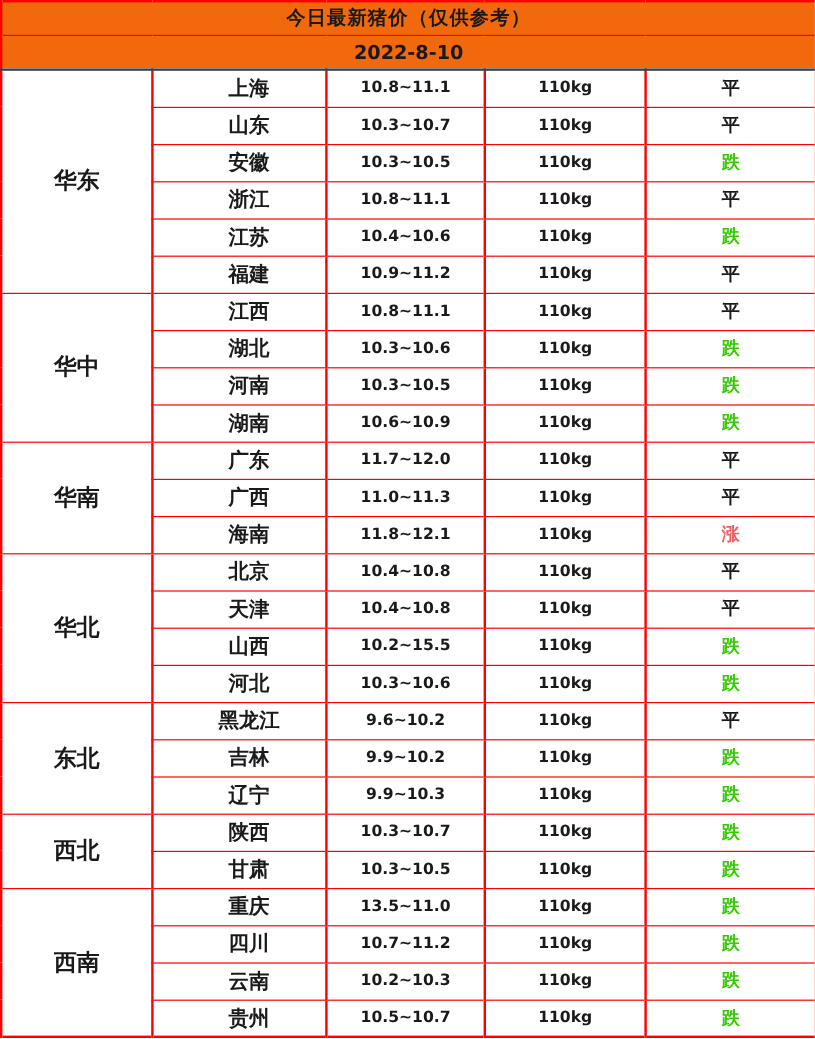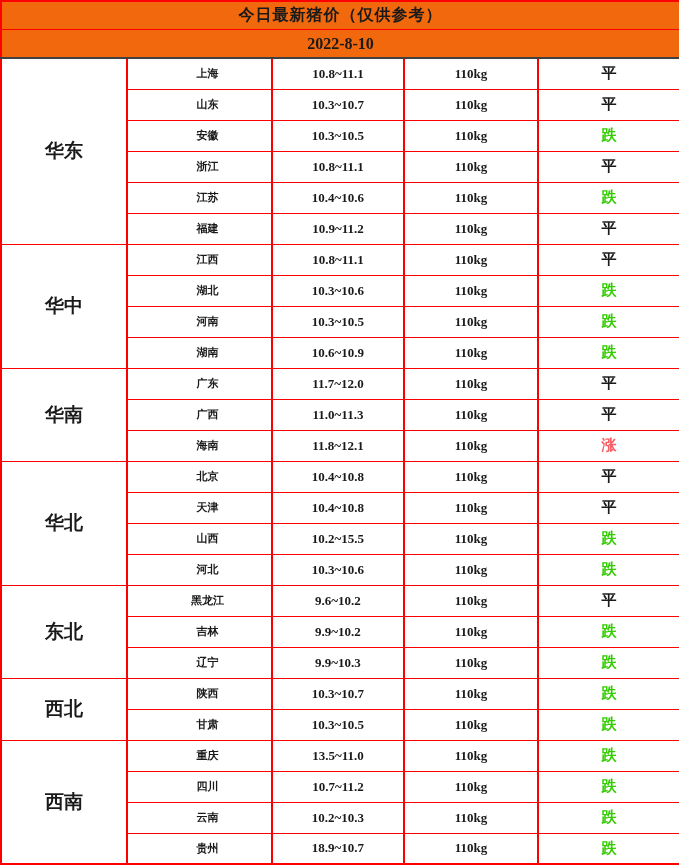--- a/index.html
+++ b/index.html
@@ -3,21 +3,21 @@
 <meta charset="utf-8">
 <style>
   :root{
     --header-bg:#F1680D;
     --border-red:#FE0000;
     --divider-dark:#404040;
     --text:#1A1A1A;
   }
   html,body{margin:0;padding:0;background:#fff;}
   body{font-family:"DejaVu Sans","Liberation Sans",sans-serif;}
-  .wrap{width:541px;font-family:Liberation Serif, serif;}
+  .wrap{width:541px;}
   table.pig{
     width:679px;
     border-collapse:collapse;
     table-layout:fixed;
     border:2px solid var(--border-red);
   }
   td{
     border:1px solid var(--border-red);
     border-left-width:2px;
     border-right-width:2px;
@@ -32,21 +32,21 @@
   tr.hdr td{
     background:var(--header-bg);
     height:27px;
     font-size:16px;
     letter-spacing:1px;
   }
   tr.hdr td.title-cell{border-bottom:1px solid var(--border-red);}
   tr.hdr td.date-cell{border-bottom:2px solid var(--divider-dark);letter-spacing:0;margin-top:28px;}
   tbody tr{height:31px;}
   td.region{font-size:19px;}
-  td.province{font-size:11px;padding-left:16px;}
+  td.province{font-size:17px;padding-left:16px;}
   td.num{font-size:13px;margin-left:24px;}
   td.trend{font-size:15px;}
 </style>
 </head>
 <body>
 
 <div class="wrap">
   <table class="pig">
     <colgroup>
       <col style="width:126px">
@@ -216,19 +216,19 @@
           <td class="trend" style="color: rgb(51, 204, 0);">跌</td>
         </tr>
         <tr>
           <td class="province">云南</td>
           <td class="num">10.2~10.3</td>
           <td class="num">110kg</td>
           <td class="trend" style="color: rgb(51, 204, 0);">跌</td>
         </tr>
         <tr>
           <td class="province">贵州</td>
-          <td class="num">18.9~10.7</td>
+          <td class="num">10.5~10.7</td>
           <td class="num">110kg</td>
           <td class="trend" style="color: rgb(51, 204, 0);">跌</td>
         </tr>
       </tbody>
   </table>
 </div>
 
 </body></html>

